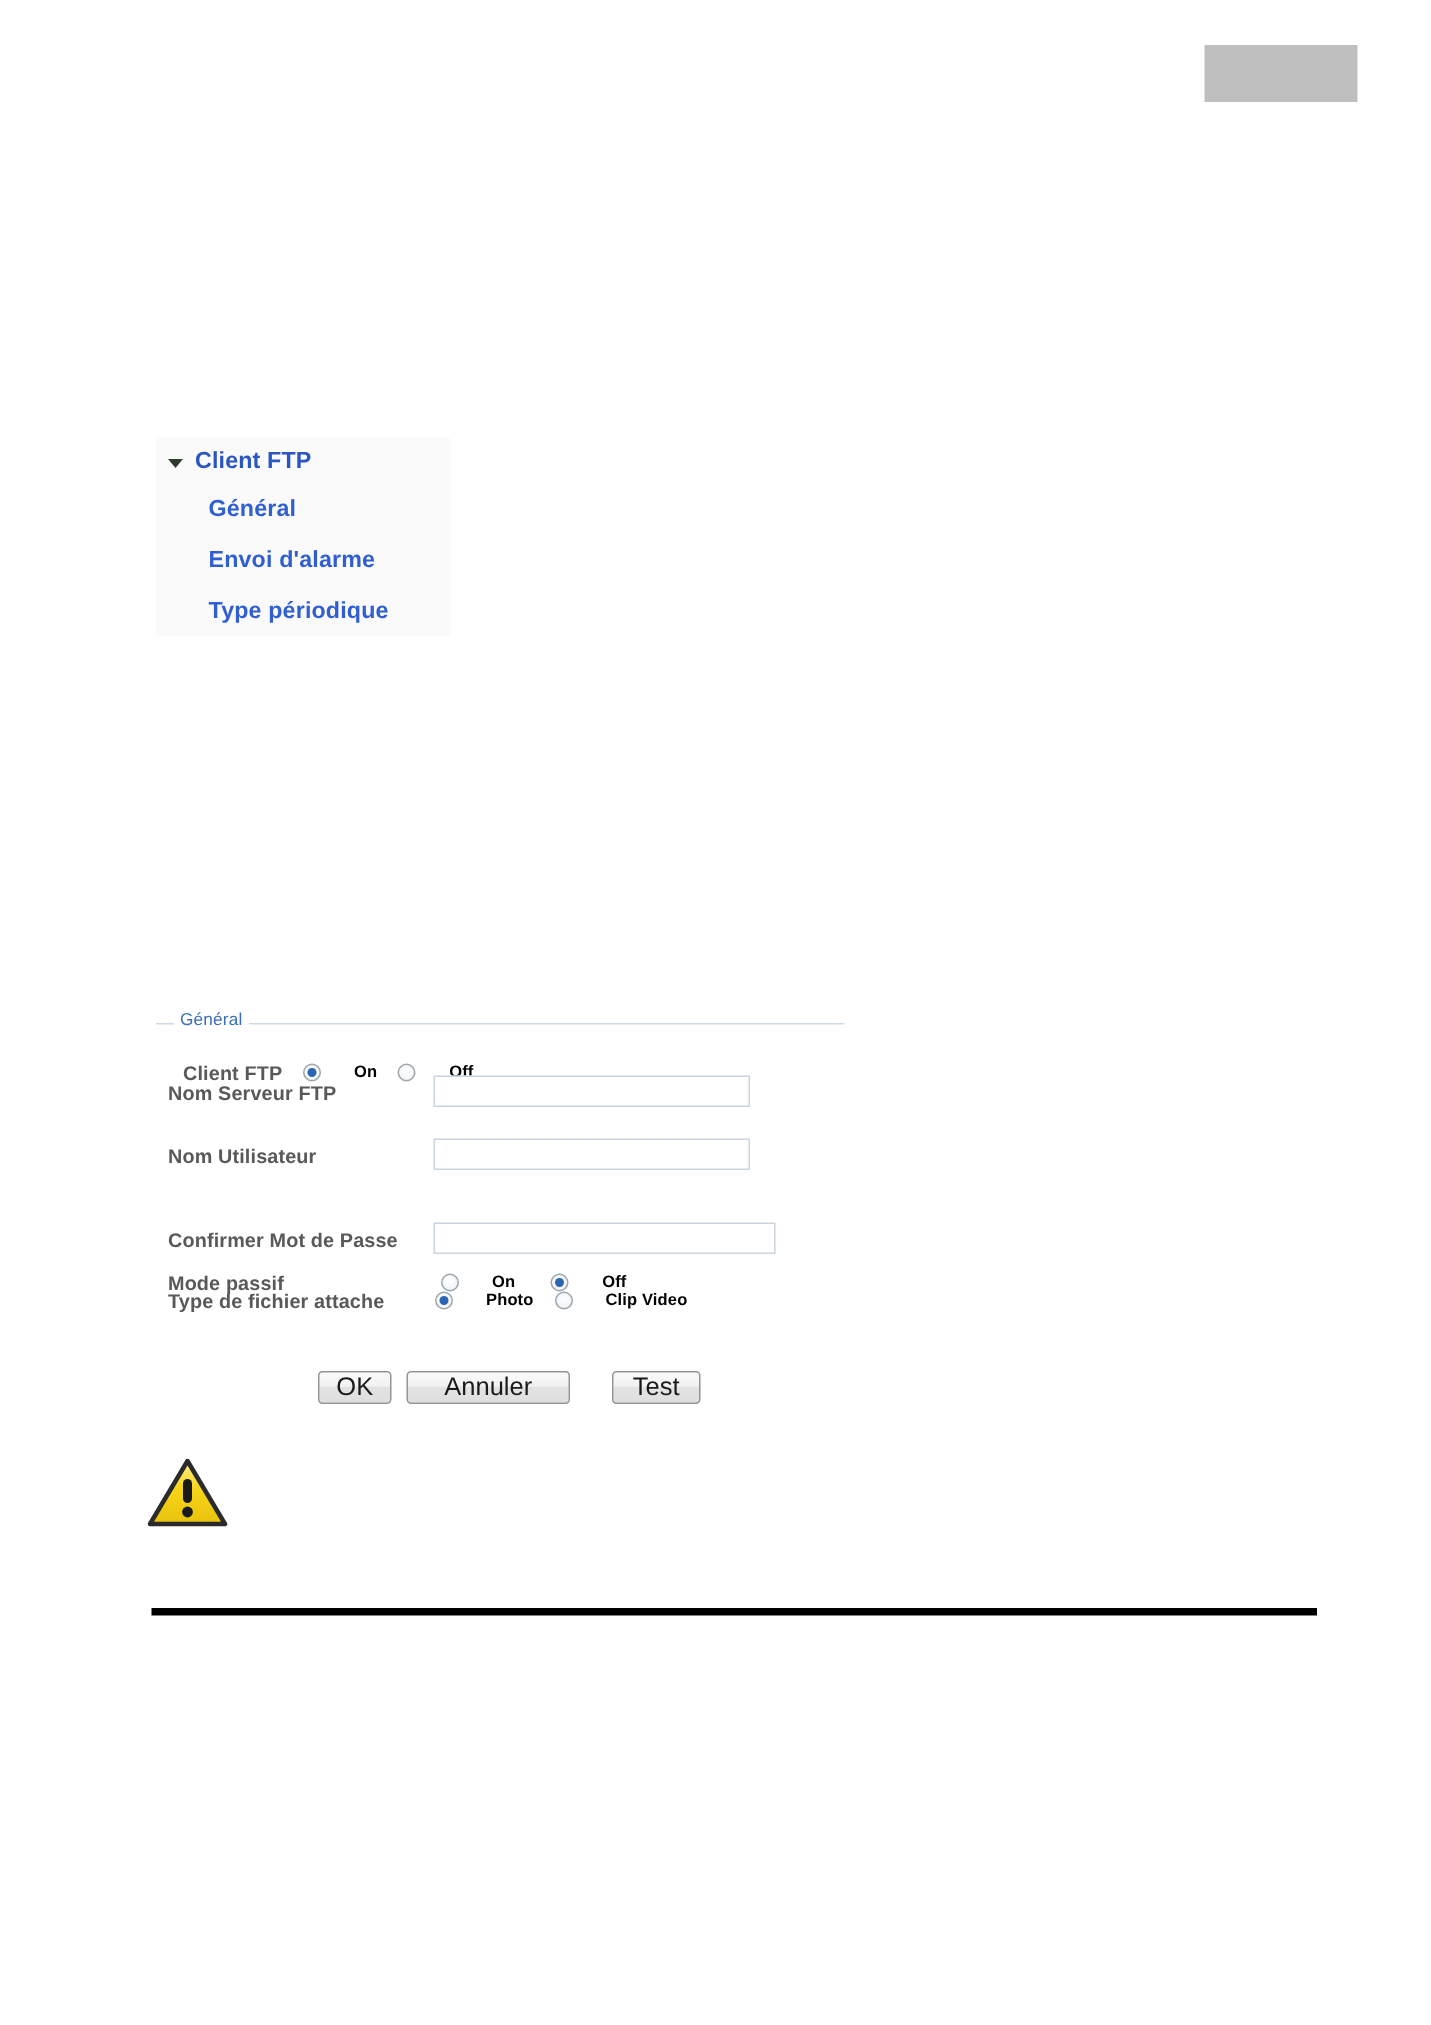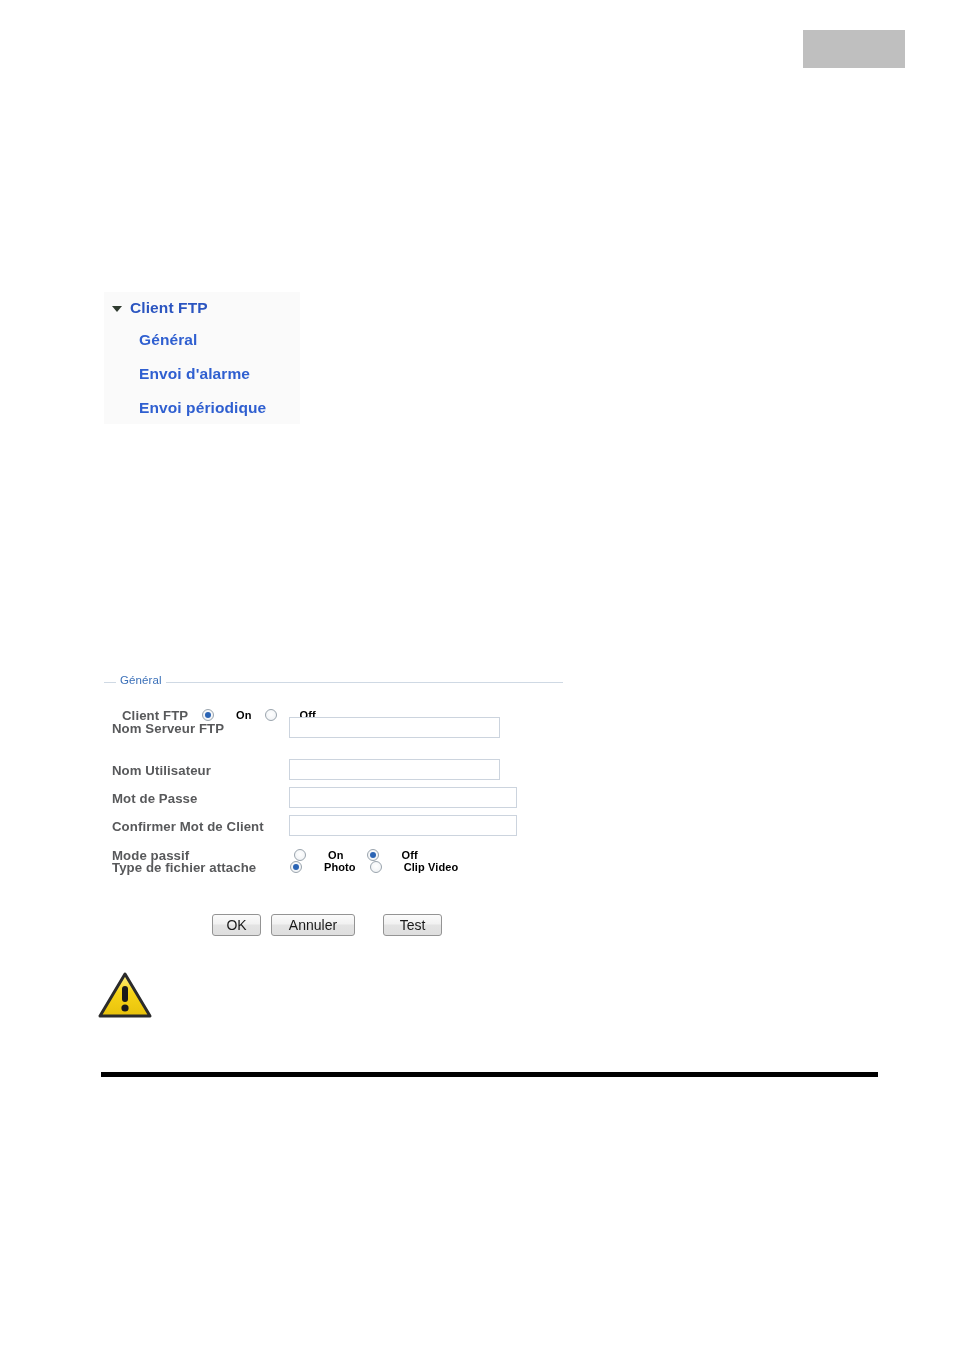--- a/index.html
+++ b/index.html
@@ -200,29 +200,29 @@
     display: flex;
     align-items: center;
   }
   .btn {
     height: 22px;
     border: 1px solid #949494;
     border-radius: 3px;
     background: linear-gradient(#fbfbfb 0%, #f1f1f1 45%, #e3e3e3 50%, #dedede 100%);
     color: #1a1a1a;
     font-family: "Liberation Sans", sans-serif;
-    font-size: 14px;
+    font-size: 17px;
     line-height: 20px;
     text-align: center;
     box-sizing: border-box;
     padding: 0 10px;
     cursor: pointer;
   }
   #btn-ok     { width: 49px; }
-  #btn-cancel { width: 84px; margin-left: 10px; }
+  #btn-cancel { width: 109px; margin-left: 10px; }
   #btn-test   { width: 59px; margin-left: 28px; }
 
   
   #warning-icon {
     position: absolute;
     left: 97px;
     top: 970px;
     width: 56px;
     height: 50px;
   }
@@ -246,21 +246,21 @@
 
   <div class="nav-root">
     <span class="nav-caret"></span>
     <span class="nav-root-label">Client FTP</span>
   </div>
 
   <div class="nav-child" id="nav-child-0">Général</div>
 
   <div class="nav-child" id="nav-child-1">Envoi d'alarme</div>
 
-  <div class="nav-child" id="nav-child-2">Envoi périodique</div>
+  <div class="nav-child" id="nav-child-2">Type périodique</div>
 </div>
 
 <div id="form-panel">
 
   <div id="fieldset-general">
     <div id="fieldset-legend">Général</div>
 
     <div class="form-row" id="row-client-ftp">
       <span class="flabel">Client FTP</span>
       <div class="radio-group" id="radio-client-ftp">
@@ -278,27 +278,23 @@
     <div class="form-row" id="row-server">
       <span class="flabel">Nom Serveur FTP</span>
       <input class="ftext" id="input-server" type="text" value="" style="">
     </div>
 
     <div class="form-row" id="row-user">
       <span class="flabel">Nom Utilisateur</span>
       <input class="ftext" id="input-user" type="text" value="" style="">
     </div>
 
-    <div class="form-row" id="row-password">
-      <span class="flabel">Mot de Passe</span>
-      <input class="ftext" id="input-pass" type="text" value="" style="">
-    </div>
 
     <div class="form-row" id="row-confirm">
-      <span class="flabel">Confirmer Mot de Client</span>
+      <span class="flabel">Confirmer Mot de Passe</span>
       <input class="ftext" id="input-confirm" type="text" value="" style="">
     </div>
 
     <div class="form-row" id="row-passive">
       <span class="flabel">Mode passif</span>
       <div class="radio-group" id="radio-passive">
         <span class="radio-opt">
           <span class="radio-dot"></span>
           <span class="radio-text">On</span>
         </span>

